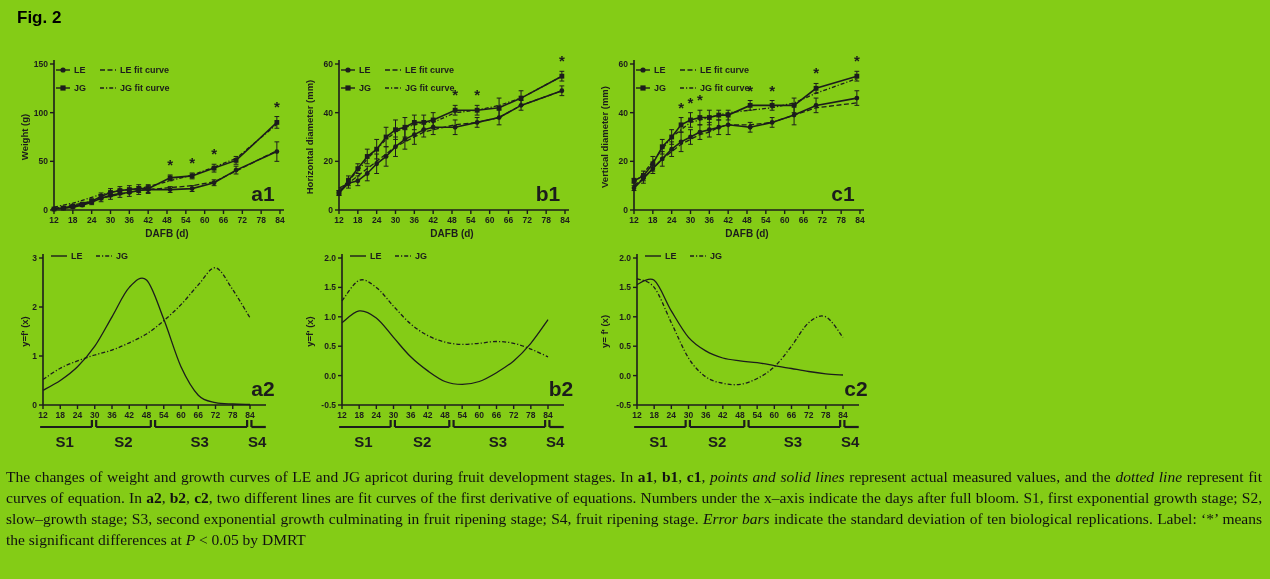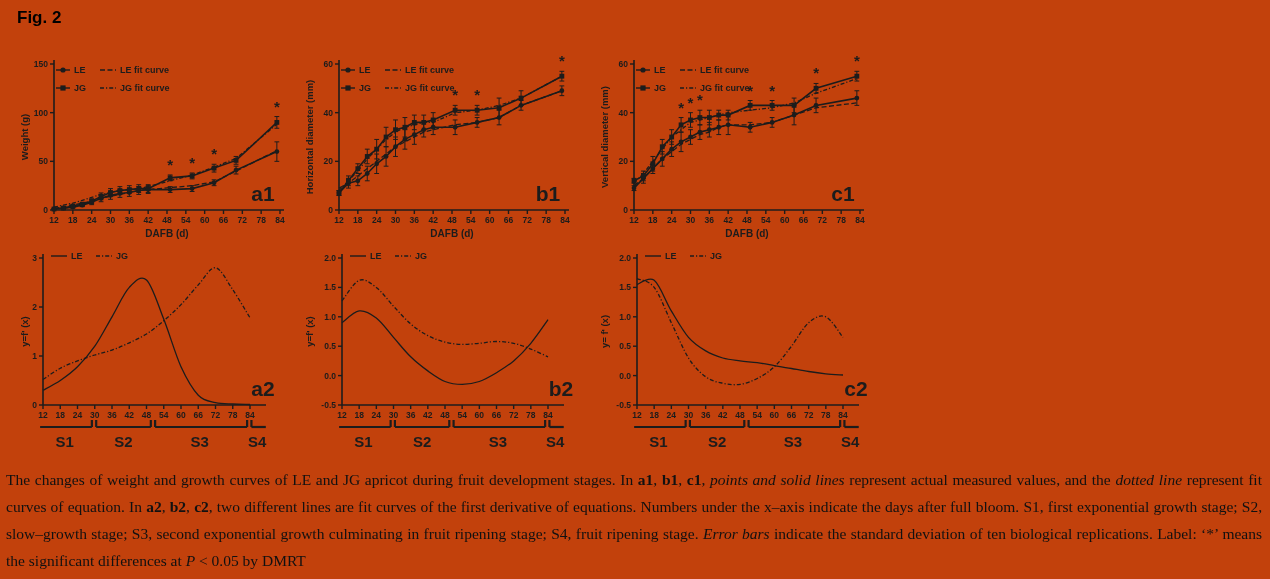--- a/index.html
+++ b/index.html
@@ -1,28 +1,28 @@
 <!DOCTYPE html>
 <html><head>
 <meta charset="utf-8">
 <style>
   html,body{margin:0;padding:0;background:#fff;}
-  .page{position:relative;width:1270px;height:579px;background:#c2410c;overflow:hidden;
+  .page{position:relative;width:1270px;height:579px;background:#84cc16;overflow:hidden;
         font-family:"Liberation Sans",sans-serif;}
   .fig-label{position:absolute;left:17px;top:8px;font-size:17px;font-weight:bold;color:#000;}
   .chart{position:absolute;}
   .chart svg{display:block;}
   #chart-a1{left:18px;top:50px;}
   #chart-b1{left:303px;top:50px;}
   #chart-c1{left:598px;top:50px;}
   #chart-a2{left:18px;top:248px;}
   #chart-b2{left:303px;top:248px;}
   #chart-c2{left:598px;top:248px;}
   .caption{position:absolute;left:6px;top:466px;width:1256px;margin:0;
-           font-family:"Liberation Serif",serif;font-size:15.5px;line-height:27px;
+           font-family:"Liberation Serif",serif;font-size:15.5px;line-height:21px;
            color:#111;text-align:justify;}
   .caption b{font-weight:bold;}
   .caption i{font-style:italic;}
 </style>
 </head>
 <body>
 
 <div class="page">
   <div class="fig-label">Fig. 2</div>
 

